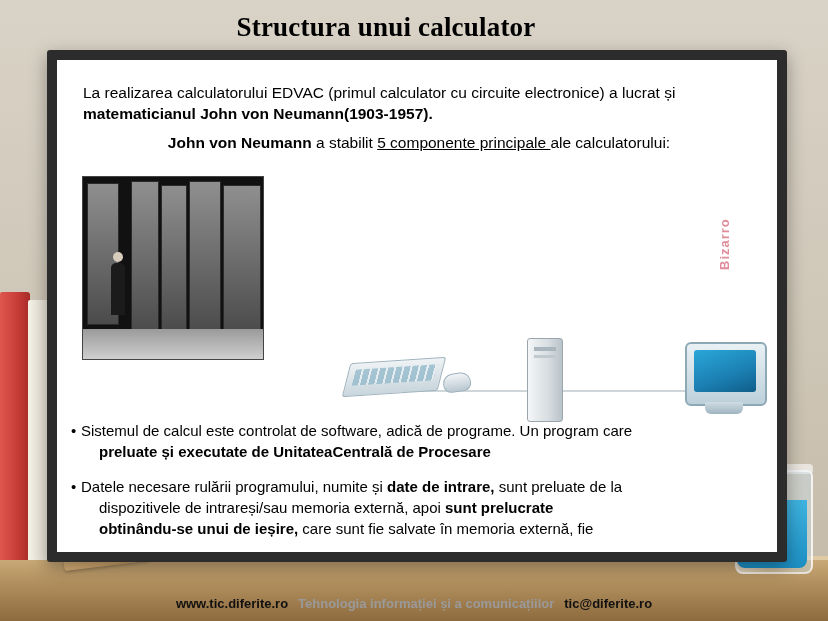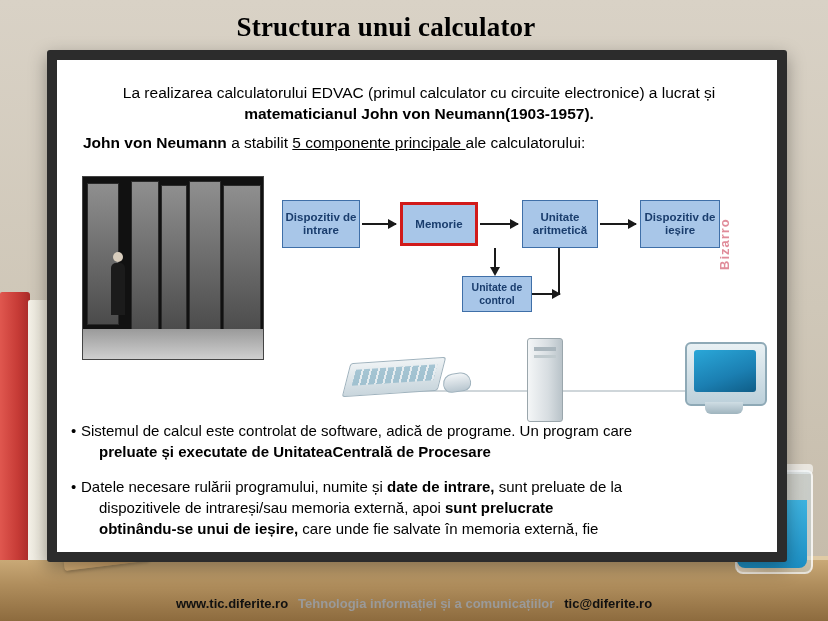--- a/index.html
+++ b/index.html
@@ -168,31 +168,31 @@
     width: 100%; height: 100%;
     background: #ffffff;
     overflow: hidden;
   }
 
   
   .intro {
     position: absolute;
     left: 26px; top: 22px;
     width: 672px;
-    text-align: center;
     font-size: 15.5px;
     line-height: 21px;
     color: #000;
   }
   .intro b { font-weight: bold; }
 
   .sub {
     position: absolute;
     left: 26px; top: 74px;
     width: 672px;
+    text-align: center;
     font-size: 15.5px;
     color: #000;
   }
   .sub .u { text-decoration: underline; }
   .sub b { font-weight: bold; }
 
   
   .photo {
     position: absolute;
     left: 25px; top: 116px;
@@ -437,34 +437,20 @@
     <div class="photo">
       <div class="photo-rack" style="left:4px;  top:6px;  width:30px; height:140px;"></div>
       <div class="photo-rack" style="left:48px; top:4px;  width:26px; height:150px;"></div>
       <div class="photo-rack" style="left:78px; top:8px;  width:24px; height:144px;"></div>
       <div class="photo-rack" style="left:106px;top:4px;  width:30px; height:150px;"></div>
       <div class="photo-rack" style="left:140px;top:8px;  width:36px; height:146px;"></div>
       <div class="photo-person"></div>
       <div class="photo-floor"></div>
     </div>
 
-    <div class="diagram">
-      <div class="dbox" style="left:0px;   top:28px; width:78px; height:48px;">Dispozitiv de intrare</div>
-      <div class="dbox hl" style="left:118px; top:30px; width:78px; height:44px;">Memorie</div>
-      <div class="dbox" style="left:240px; top:28px; width:76px; height:48px;">Unitate aritmetică</div>
-      <div class="dbox" style="left:358px; top:28px; width:80px; height:48px;">Dispozitiv de ieșire</div>
-      <div class="dbox" style="left:180px; top:104px; width:70px; height:36px; font-size:10.5px;">Unitate de control</div>
-
-      <div class="darrow" style="left:80px;  top:51px; width:34px;"></div>
-      <div class="darrow" style="left:198px; top:51px; width:38px;"></div>
-      <div class="darrow" style="left:318px; top:51px; width:36px;"></div>
-      <div class="dvline arrow-down" style="left:212px; top:76px; height:20px;"></div>
-      <div class="dvline" style="left:276px; top:76px; height:46px;"></div>
-      <div class="darrow" style="left:250px; top:121px; width:28px; background:#1a1a1a;"></div>
-    </div>
 
     <div class="watermark">Bizarro</div>
 
     <div class="hw-connect" style="left:320px; top:330px; width:350px;"></div>
     <div class="hw-keyboard"></div>
     <div class="hw-mouse"></div>
     <div class="hw-tower"></div>
     <div class="hw-monitor">
       <div class="hw-monitor-screen"></div>
     </div>
@@ -475,21 +461,21 @@
       <div class="bullet">
         <span class="dot">•</span>
         <span>Sistemul de calcul este controlat de software, adică de programe. Un program care</span>
         <span class="ind"><b>preluate și executate de UnitateaCentrală de Procesare</b></span>
       </div>
 
       <div class="bullet">
         <span class="dot">•</span>
         <span>Datele necesare rulării programului, numite și </span><b>date de intrare,</b><span> sunt preluate de la</span>
         <span class="ind"><span>dispozitivele de intrareși/sau memoria externă, apoi </span><b>sunt prelucrate</b></span>
-        <span class="ind"><b>obtinându-se unui de ieșire,</b><span> care unde fie salvate în memoria externă, fie</span></span>
+        <span class="ind"><b>obtinându-se unui de ieșire,</b><span> care sunt fie salvate în memoria externă, fie</span></span>
         
       </div>
 
     </div>
 
   </div>
 </div>
 
 <div class="footer">
   <span class="site">www.tic.diferite.ro</span><span class="mid">Tehnologia informației și a comunicațiilor</span><span class="mail">tic@diferite.ro</span>

